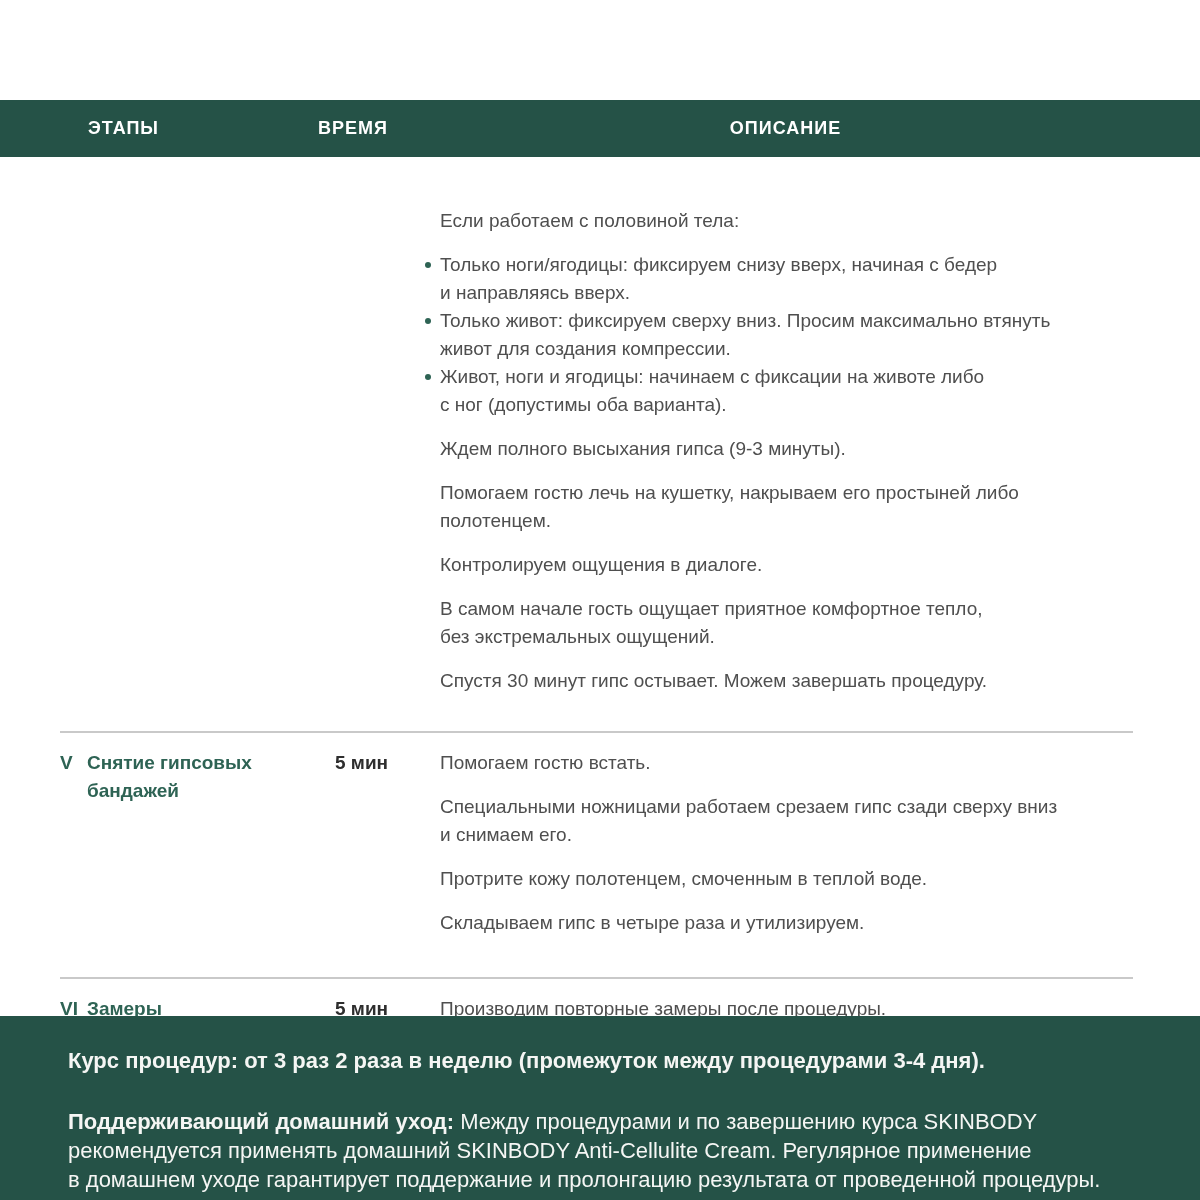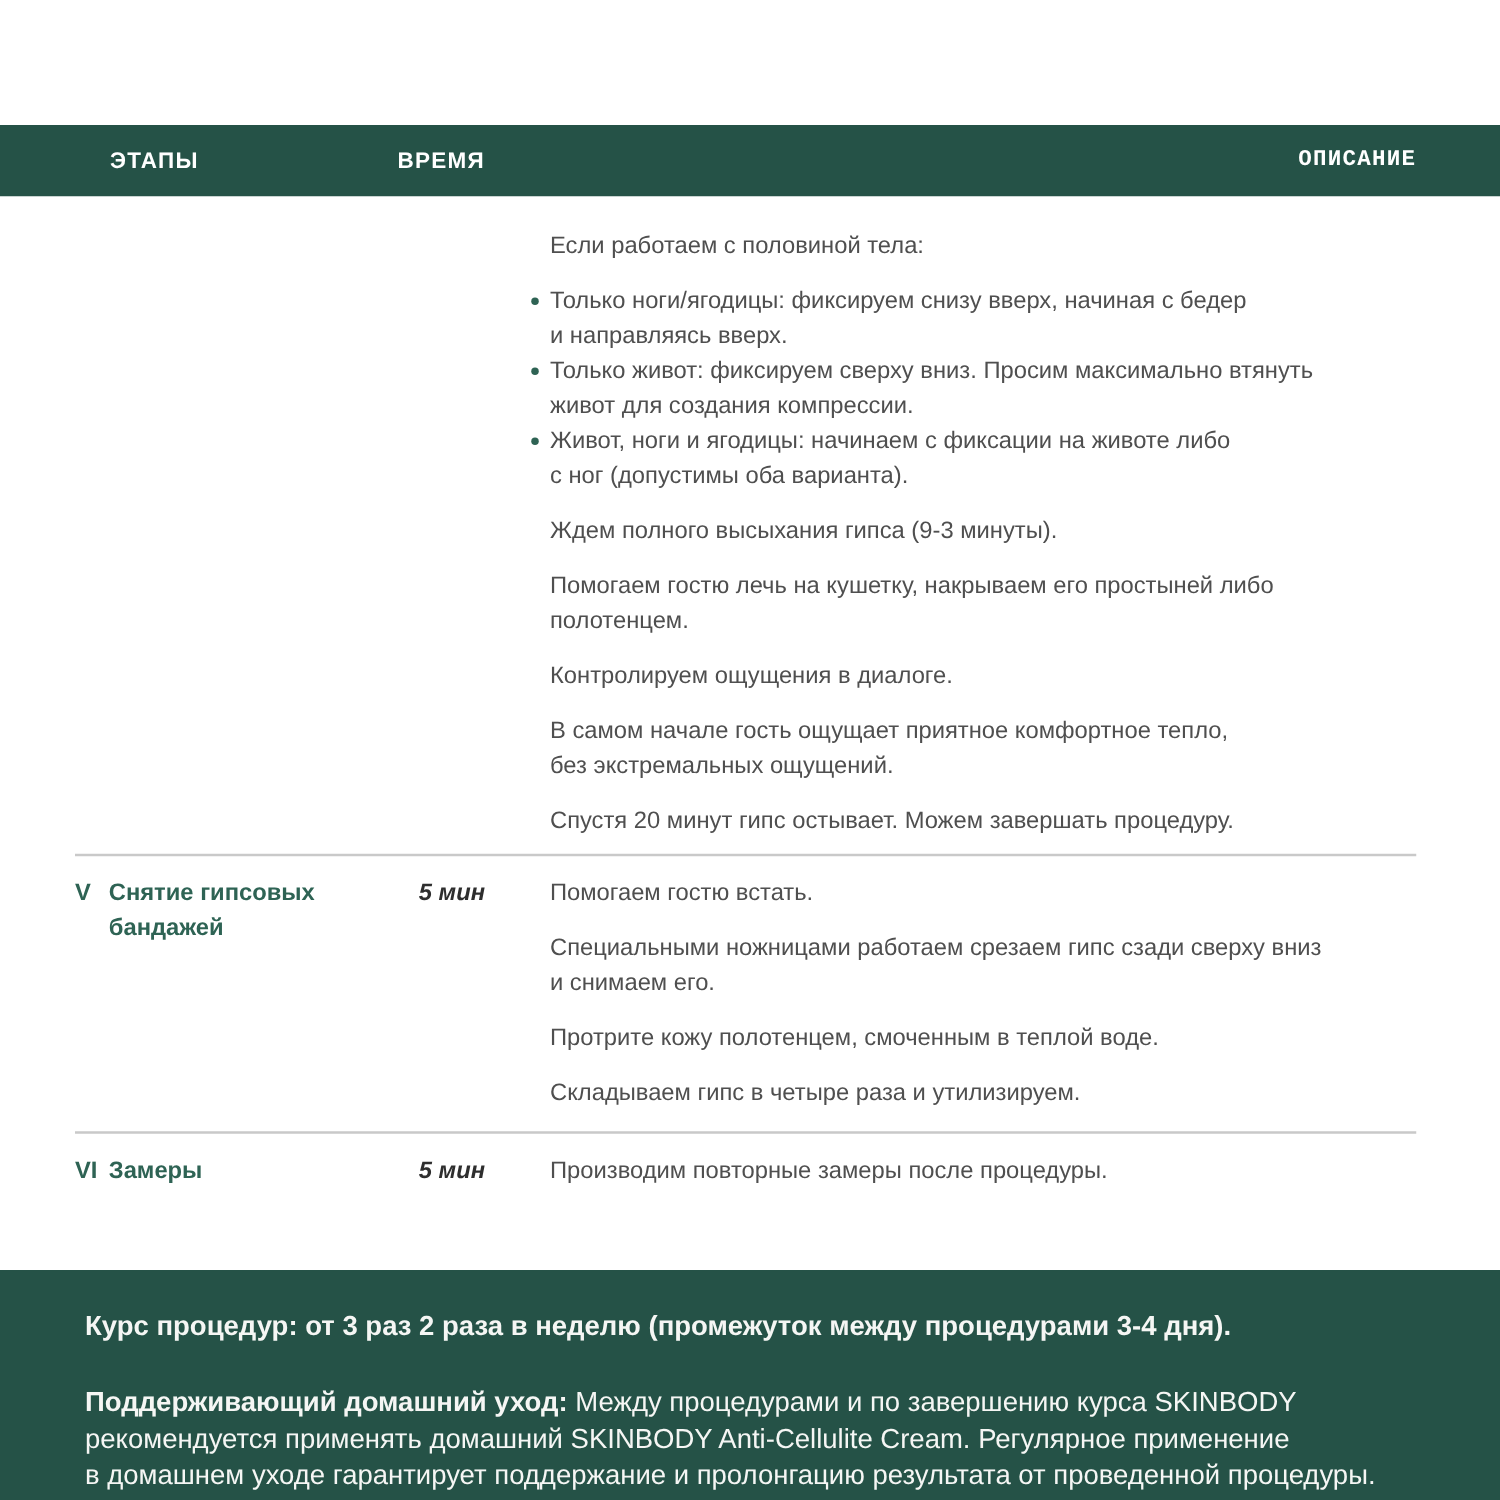--- a/index.html
+++ b/index.html
@@ -27,37 +27,38 @@
   .bar{
     position:absolute;left:0;top:100px;width:1200px;height:57px;
     background:var(--header_bg);
   }
   .bar .h{
     position:absolute;top:0;height:57px;line-height:57px;
     color:var(--header_text);font-weight:bold;font-size:18px;letter-spacing:1px;
   }
   .h1{left:88px;}
   .h2{left:318px;}
-  .h3{left:438px;width:695px;text-align:right;font-family:Liberation Mono, monospace;}
+  .h3{left:438px;width:695px;text-align:center;}
   
   .rows{
     position:absolute;top:157px;left:60px;right:67px;
   }
   .row{
     display:grid;
     grid-template-columns:27px 248px 105px 1fr;
     align-items:start;
+    margin-top:24px;
   }
   .row + .row{border-top:2px solid var(--divider);}
   .row-cont{padding-top:26px;padding-bottom:12px;}
   .row-v{padding-top:16px;padding-bottom:16px;}
   .row-vi{padding-top:16px;padding-bottom:16px;}
   .c-num,.c-label{color:var(--accent);font-weight:bold;}
   .c-num{line-height:28px;}
-  .c-time{color:var(--strong_text);font-weight:bold;line-height:28px;font-style:italic;}
+  .c-time{color:var(--strong_text);font-weight:bold;line-height:28px;}
   .c-label .line{line-height:28px;}
   .line{line-height:28px;}
   .para{margin:0 0 16px;}
   .c-desc > .para:last-child{margin-bottom:0;}
   .bullet-item{display:flex;}
   .bullet-dot{flex:none;width:18px;margin-left:-18px;position:relative;}
   .bullet-dot::after{
     content:'';position:absolute;left:3px;top:11px;width:6px;height:6px;
     border-radius:50%;background:var(--accent);
   }
@@ -127,21 +128,21 @@
             <div class="line">полотенцем.</div>
           </div>
           <div class="para">
             <div class="line">Контролируем ощущения в диалоге.</div>
           </div>
           <div class="para">
             <div class="line">В самом начале гость ощущает приятное комфортное тепло,</div>
             <div class="line">без экстремальных ощущений.</div>
           </div>
           <div class="para">
-            <div class="line">Спустя 20 минут гипс остывает. Можем завершать процедуру.</div>
+            <div class="line">Спустя 30 минут гипс остывает. Можем завершать процедуру.</div>
           </div>
         </div>
     </section>
 
     <section class="row row-v">
       <div class="c-num">V</div>
       <div class="c-label">
           <div class="line">Снятие гипсовых</div>
           <div class="line">бандажей</div>
         </div>

